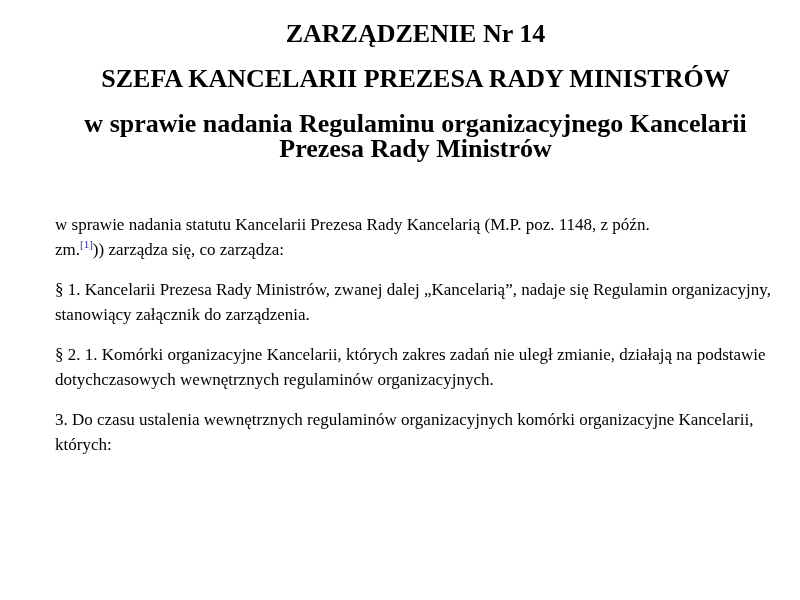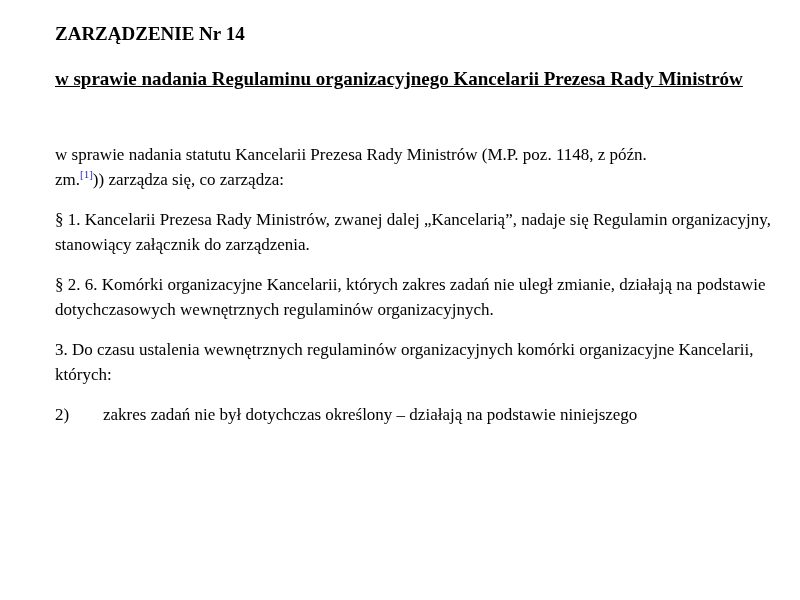--- a/index.html
+++ b/index.html
@@ -16,27 +16,27 @@
   }
   .page {
     box-sizing: border-box;
     width: 800px;
     height: 600px;
     padding: 21px 24px 0 55px;
     overflow: hidden;
   }
   .heading {
     font-weight: bold;
-    font-size: 19px;
+    font-size: 26px;
     line-height: 25px;
+    text-align: center;
     margin: 0 0 20px 0;
   }
   .heading-last {
     margin-bottom: 26px;
-    text-decoration: underline;
   }
   .para {
     font-size: 17px;
     line-height: 25px;
     margin: 0 0 15px 0;
   }
   .marker {
     display: inline-block;
     width: 48px;
   }
@@ -48,28 +48,28 @@
     cursor: pointer;
   }
 </style>
 </head>
 <body>
 
 <div class="page">
 
   <div class="heading">ZARZĄDZENIE Nr 14</div>
 
+  <div class="heading">SZEFA KANCELARII PREZESA RADY MINISTRÓW</div>
 
 
   <div class="heading heading-last">w sprawie nadania Regulaminu organizacyjnego Kancelarii Prezesa Rady Ministrów</div>
 
-  <p class="para"><br><span>w sprawie nadania statutu Kancelarii Prezesa Rady Ministrów (M.P. poz. 1148, z późn.</span><br><span>zm.</span><sup class="footnote">[1]</sup><span>)) zarządza się, co zarządza:</span></p>
+  <p class="para"><br><span>w sprawie nadania statutu Kancelarii Prezesa Rady Kancelarią (M.P. poz. 1148, z późn.</span><br><span>zm.</span><sup class="footnote">[1]</sup><span>)) zarządza się, co zarządza:</span></p>
 
   <p class="para">§ 1. Kancelarii Prezesa Rady Ministrów, zwanej dalej „Kancelarią”, nadaje się Regulamin organizacyjny, stanowiący załącznik do zarządzenia.</p>
 
-  <p class="para">§ 2. 6. Komórki organizacyjne Kancelarii, których zakres zadań nie uległ zmianie, działają na podstawie dotychczasowych wewnętrznych regulaminów organizacyjnych.</p>
+  <p class="para">§ 2. 1. Komórki organizacyjne Kancelarii, których zakres zadań nie uległ zmianie, działają na podstawie dotychczasowych wewnętrznych regulaminów organizacyjnych.</p>
 
   <p class="para">3. Do czasu ustalenia wewnętrznych regulaminów organizacyjnych komórki organizacyjne Kancelarii, których:</p>
 
 
-  <p class="para list-item"><span class="marker">2)</span><span>zakres zadań nie był dotychczas określony – działają na podstawie niniejszego</span></p>
 
 </div>
 
 </body></html>

